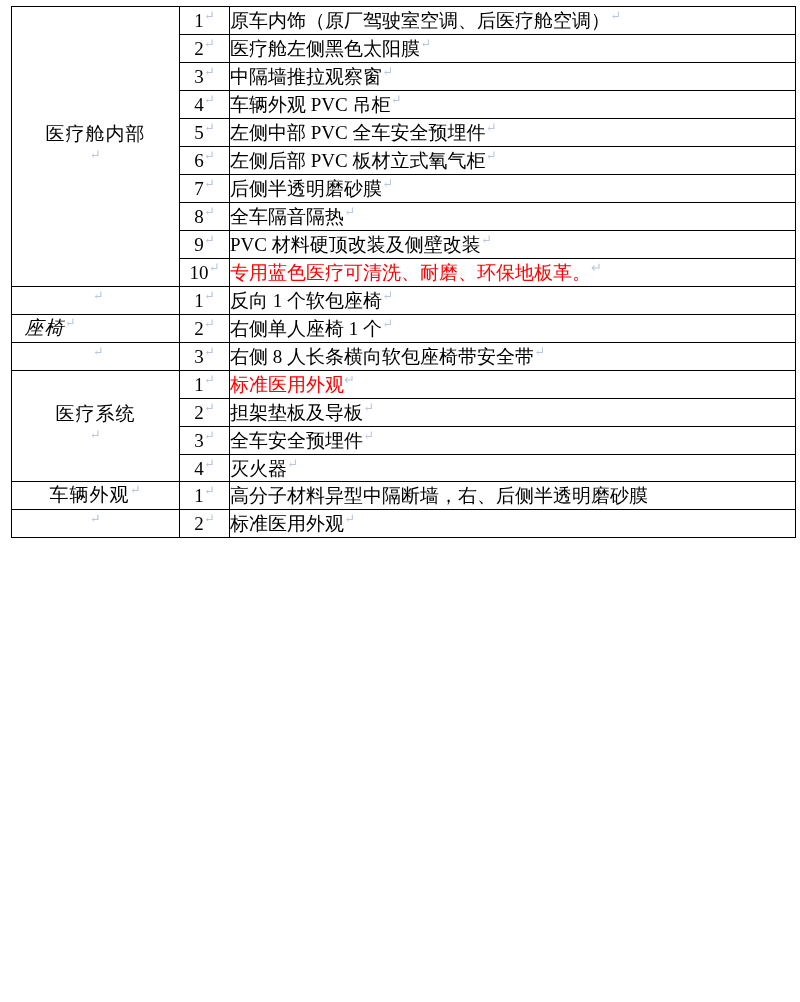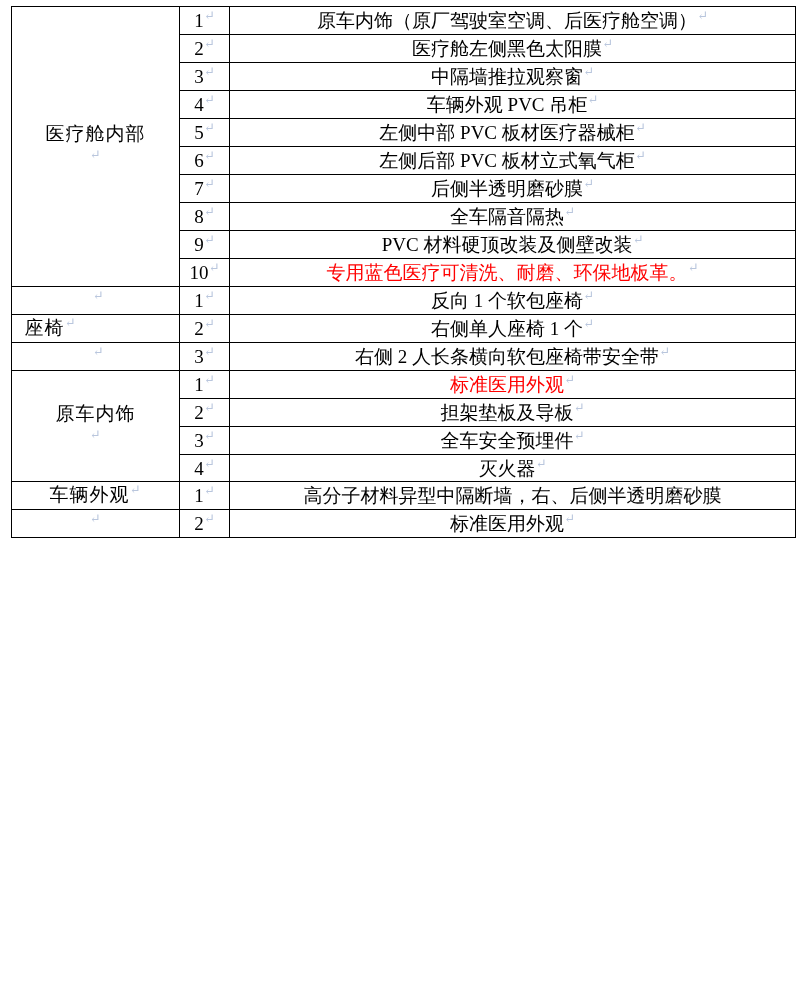--- a/index.html
+++ b/index.html
@@ -44,28 +44,29 @@
   td.group .gtext {
     display: block;
     padding: 0 4px;
   }
   td.num {
     text-align: center;
     font-size: 19px;
     padding: 0 2px;
   }
   td.item {
-    text-align: center;
+    text-align: left;
     font-size: 19px;
     padding: 10px 8px 10px 14px;
     line-height: 1.35;
     margin-top: 40px;
   }
   td.item.red, td.red {
     color: #ff0000;
+    font-family: Liberation Serif, serif;
   }
   .mark {
     color: #b9c6dd;
     font-size: 13px;
     vertical-align: super;
   }
   .group-left {
     text-align: center;
   }
   .group-left.pad-left {
@@ -99,21 +100,21 @@
       <tr>
         <td class="num"><span>3</span><span class="mark">↵</span></td>
         <td class="item"><span>中隔墙推拉观察窗</span><span class="mark">↵</span></td>
       </tr>
       <tr>
         <td class="num"><span>4</span><span class="mark">↵</span></td>
         <td class="item"><span>车辆外观 PVC 吊柜</span><span class="mark">↵</span></td>
       </tr>
       <tr>
         <td class="num"><span>5</span><span class="mark">↵</span></td>
-        <td class="item"><span>左侧中部 PVC 板材医疗器械柜</span><span class="mark">↵</span></td>
+        <td class="item"><span>左侧中部 PVC 全车安全预埋件</span><span class="mark">↵</span></td>
       </tr>
       <tr>
         <td class="num"><span>6</span><span class="mark">↵</span></td>
         <td class="item"><span>左侧后部 PVC 板材立式氧气柜</span><span class="mark">↵</span></td>
       </tr>
       <tr>
         <td class="num"><span>7</span><span class="mark">↵</span></td>
         <td class="item"><span>后侧半透明磨砂膜</span><span class="mark">↵</span></td>
       </tr>
       <tr>
@@ -131,36 +132,36 @@
 
       <tr>
         <td class="group group-left pad-left">
           <span class="mark">↵</span>
         </td>
         <td class="num"><span>1</span><span class="mark">↵</span></td>
         <td class="item"><span>反向 1 个软包座椅</span><span class="mark">↵</span></td>
       </tr>
       <tr>
         <td class="group group-left pad-left">
-          <span style="display:inline-block;margin-left:-96px;">座椅</span><span class="mark">↵</span>
+          <span style="display:inline-block;margin-left:-96px;font-style:italic;">座椅</span><span class="mark">↵</span>
         </td>
         <td class="num"><span>2</span><span class="mark">↵</span></td>
         <td class="item"><span>右侧单人座椅 1 个</span><span class="mark">↵</span></td>
       </tr>
       <tr>
         <td class="group group-left pad-left">
           <span class="mark">↵</span>
         </td>
         <td class="num"><span>3</span><span class="mark">↵</span></td>
-        <td class="item"><span>右侧 2 人长条横向软包座椅带安全带</span><span class="mark">↵</span></td>
+        <td class="item"><span>右侧 8 人长条横向软包座椅带安全带</span><span class="mark">↵</span></td>
       </tr>
 
       <tr>
         <td class="group" rowspan="4">
-          <span class="gtext">原车内饰</span>
+          <span class="gtext">医疗系统</span>
           <span class="mark">↵</span>
         </td>
         <td class="num"><span>1</span><span class="mark">↵</span></td>
         <td class="item red"><span>标准医用外观</span><span class="mark">↵</span></td>
       </tr>
       <tr>
         <td class="num"><span>2</span><span class="mark">↵</span></td>
         <td class="item"><span>担架垫板及导板</span><span class="mark">↵</span></td>
       </tr>
       <tr>

